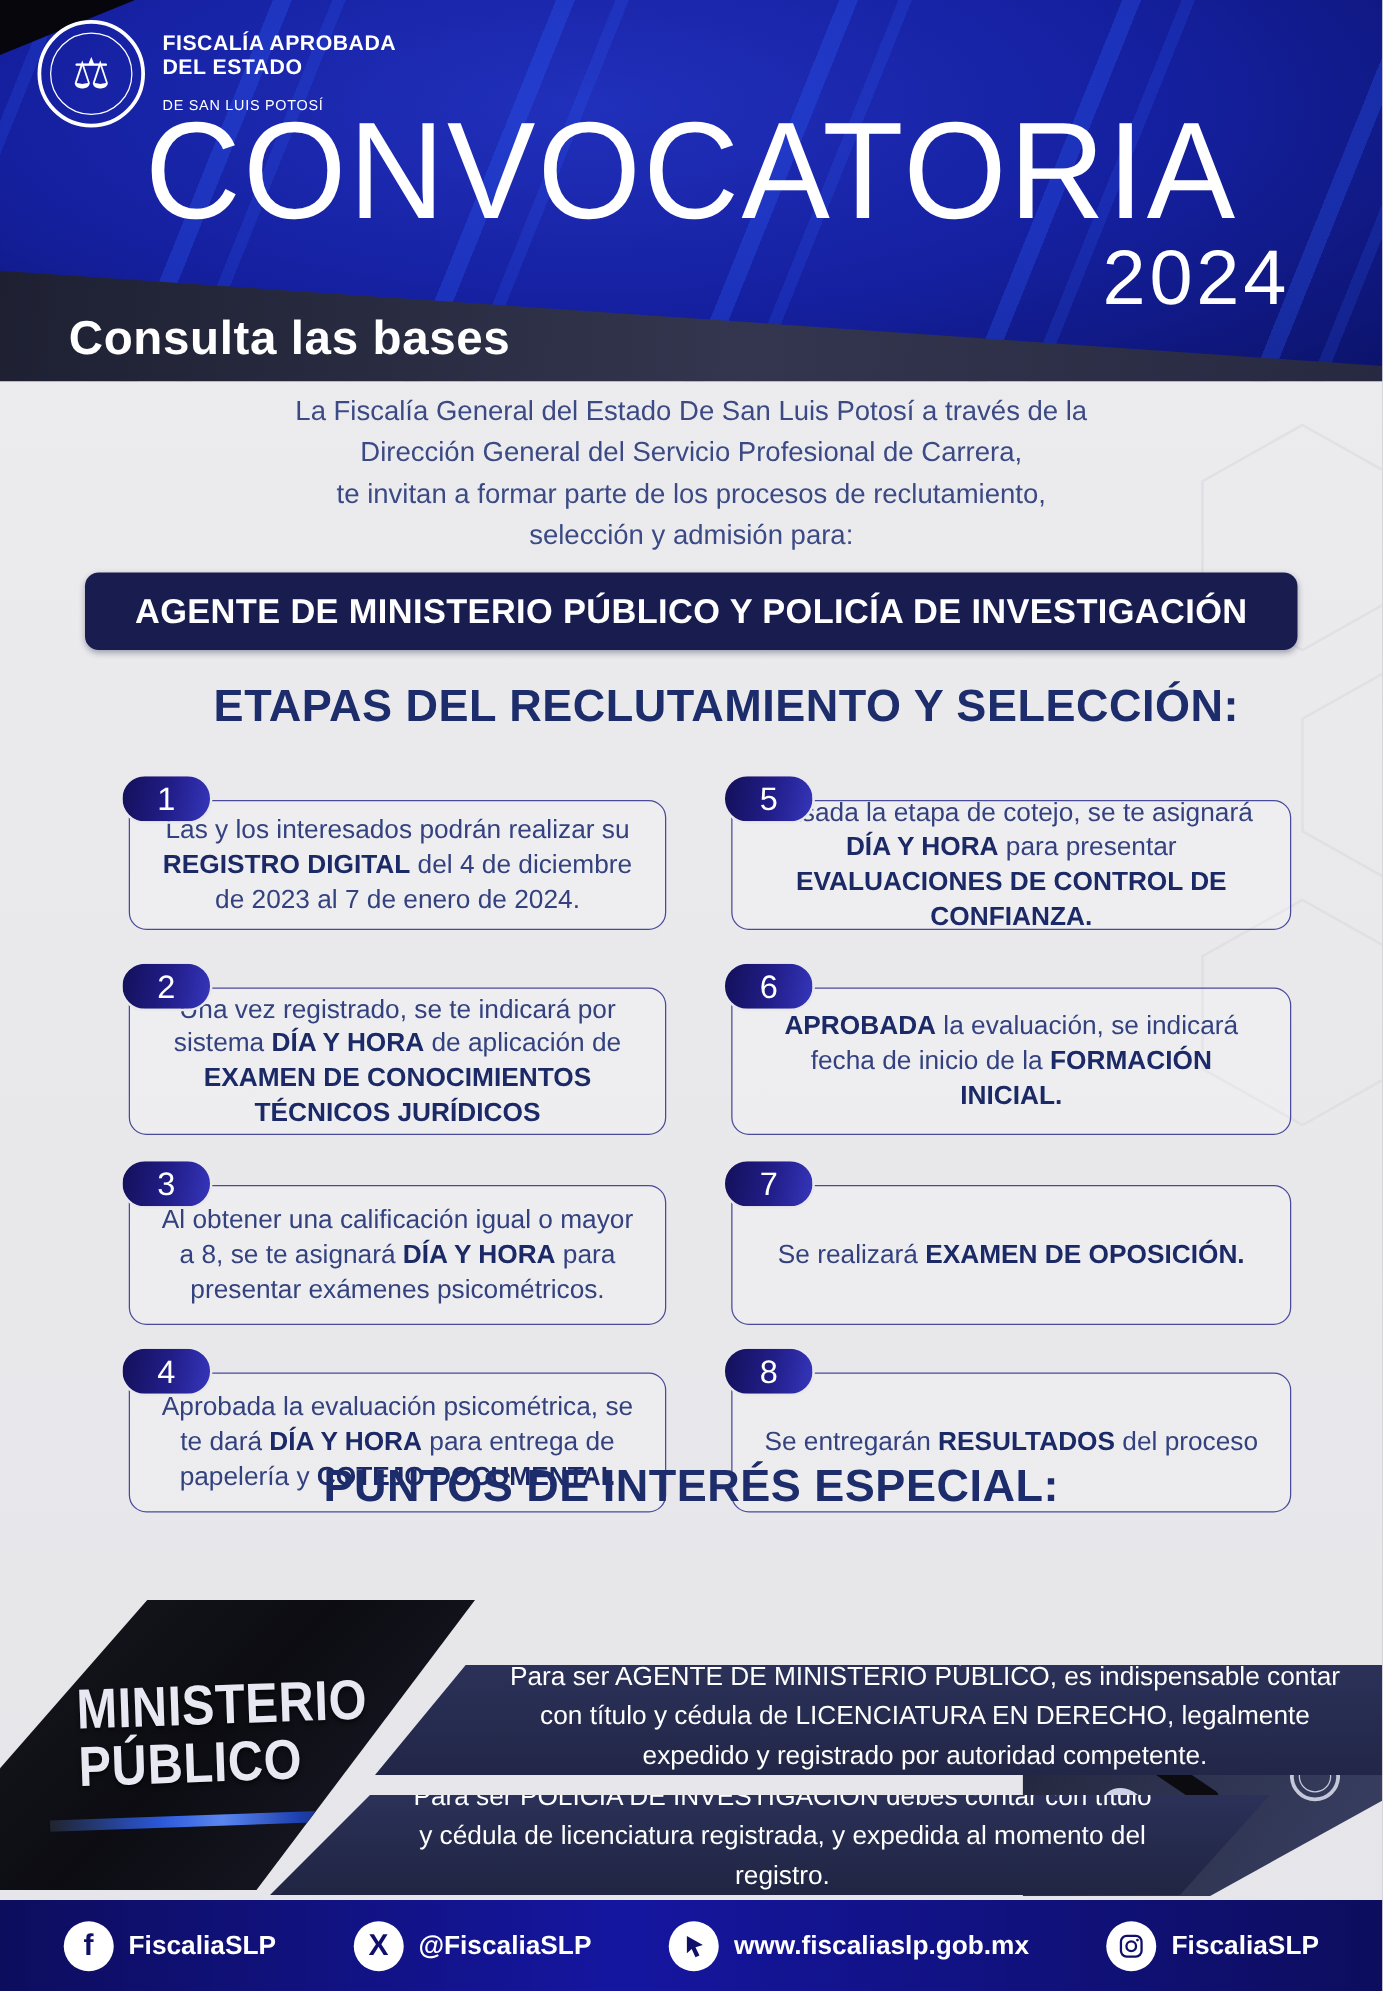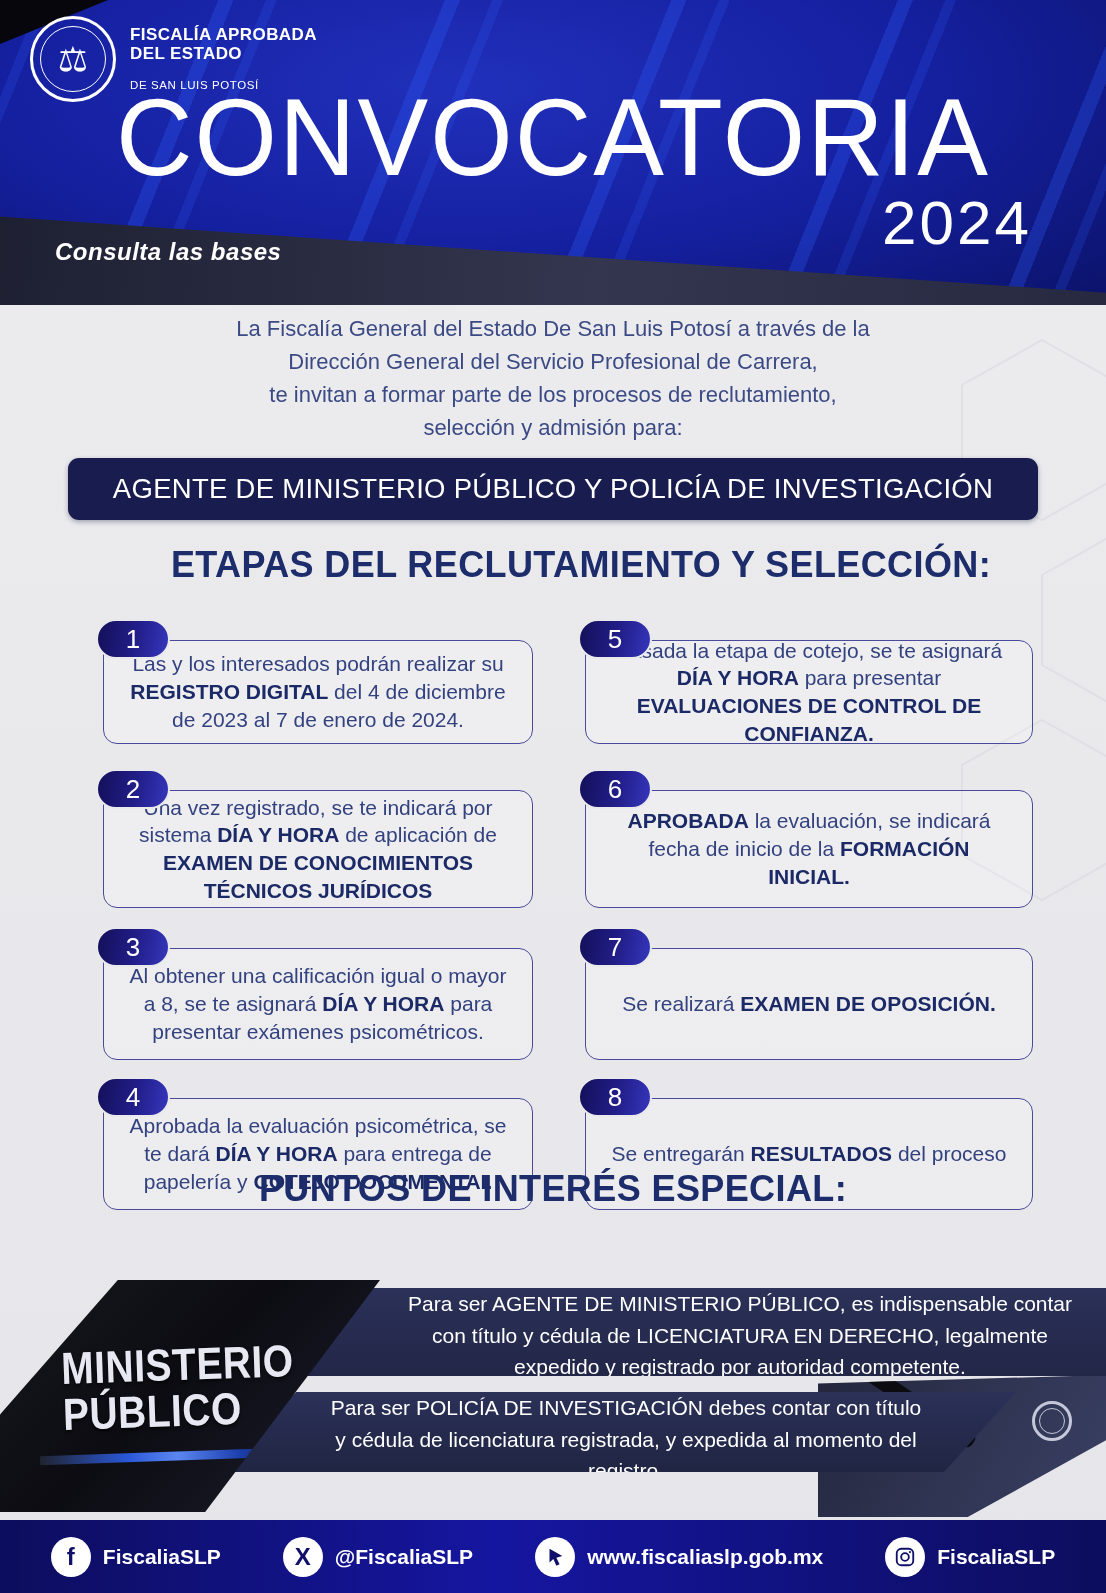--- a/index.html
+++ b/index.html
@@ -43,36 +43,36 @@
   .title{
     position:absolute;top:84px;left:0;width:100%;text-align:center;
     color:#fff;font-size:106px;font-weight:400;letter-spacing:2px;line-height:1;
     transform:scaleY(1.04);
   }
   .year{
     position:absolute;top:192px;right:74px;color:#fff;font-size:62px;
     font-weight:400;letter-spacing:3px;line-height:1;
   }
   .tagline{
-    position:absolute;left:55px;top:238px;color:#fff;
-    font-size:24px;font-weight:bold;font-style:italic;letter-spacing:.5px;
+    position:absolute;left:55px;top:250px;color:#fff;
+    font-size:38px;font-weight:bold;letter-spacing:.5px;
   }
   
   .hex-decor{position:absolute;right:-56px;top:330px;opacity:.55;}
   
   .intro{
     position:absolute;top:312px;left:0;width:100%;text-align:center;
     color:#3b4a84;font-size:22px;line-height:1.5;
   }
   
   .banner{
     position:absolute;top:458px;left:68px;width:970px;height:62px;
     background:#181c4e;border-radius:11px;
     display:flex;align-items:center;justify-content:center;
-    color:#fff;font-weight:normal;font-size:27.5px;letter-spacing:.3px;
+    color:#fff;font-weight:bold;font-size:27.5px;letter-spacing:.3px;
     box-shadow:0 2px 5px rgba(20,20,60,.35);
   }
   .section-heading{
     position:absolute;left:0;width:100%;text-align:center;
     color:#1d2c6b;font-weight:bold;font-size:36px;letter-spacing:.4px;
   }
   .stages-heading{top:544px;margin-left:28px;}
   .points-heading{top:1168px;}
   
   .card{
@@ -125,22 +125,23 @@
   }
   .photo-right .shoulder-badge{
     position:absolute;right:34px;top:26px;width:34px;height:34px;border-radius:50%;
     border:3px solid #dfe2f0;opacity:.85;
   }
   .photo-right .shoulder-badge::before{
     content:"";position:absolute;inset:4px;border:1.5px solid #dfe2f0;border-radius:50%;
   }
   .point-band{
     position:absolute;color:#fff;font-size:21px;line-height:1.5;
-    display:flex;align-items:flex-start;justify-content:center;text-align:center;
+    display:flex;align-items:flex-end;justify-content:center;text-align:center;
     box-sizing:border-box;
+    margin-top:44px;
   }
   .band1{
     left:300px;top:8px;width:806px;height:88px;
     background:linear-gradient(180deg,#2b3158 0%,#222748 100%);
     clip-path:polygon(9% 0,100% 0,100% 100%,0 100%);
     padding-left:100px;padding-right:26px;
   }
   .band2{
     left:216px;top:112px;width:800px;height:80px;
     background:linear-gradient(180deg,#2b3158 0%,#202543 100%);

